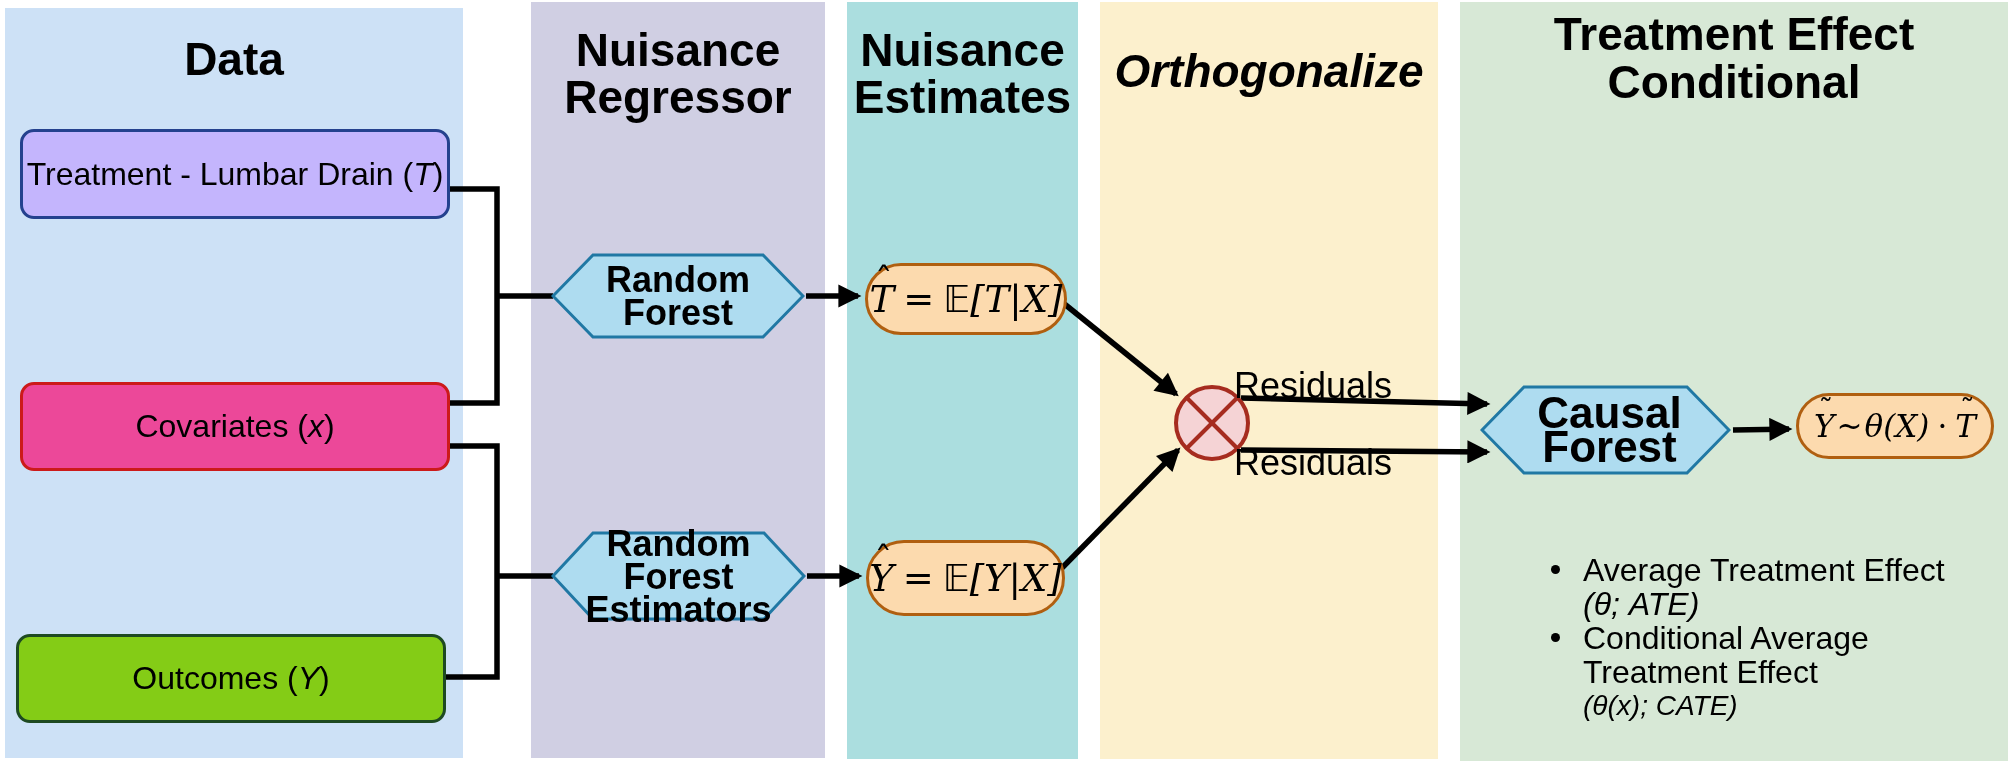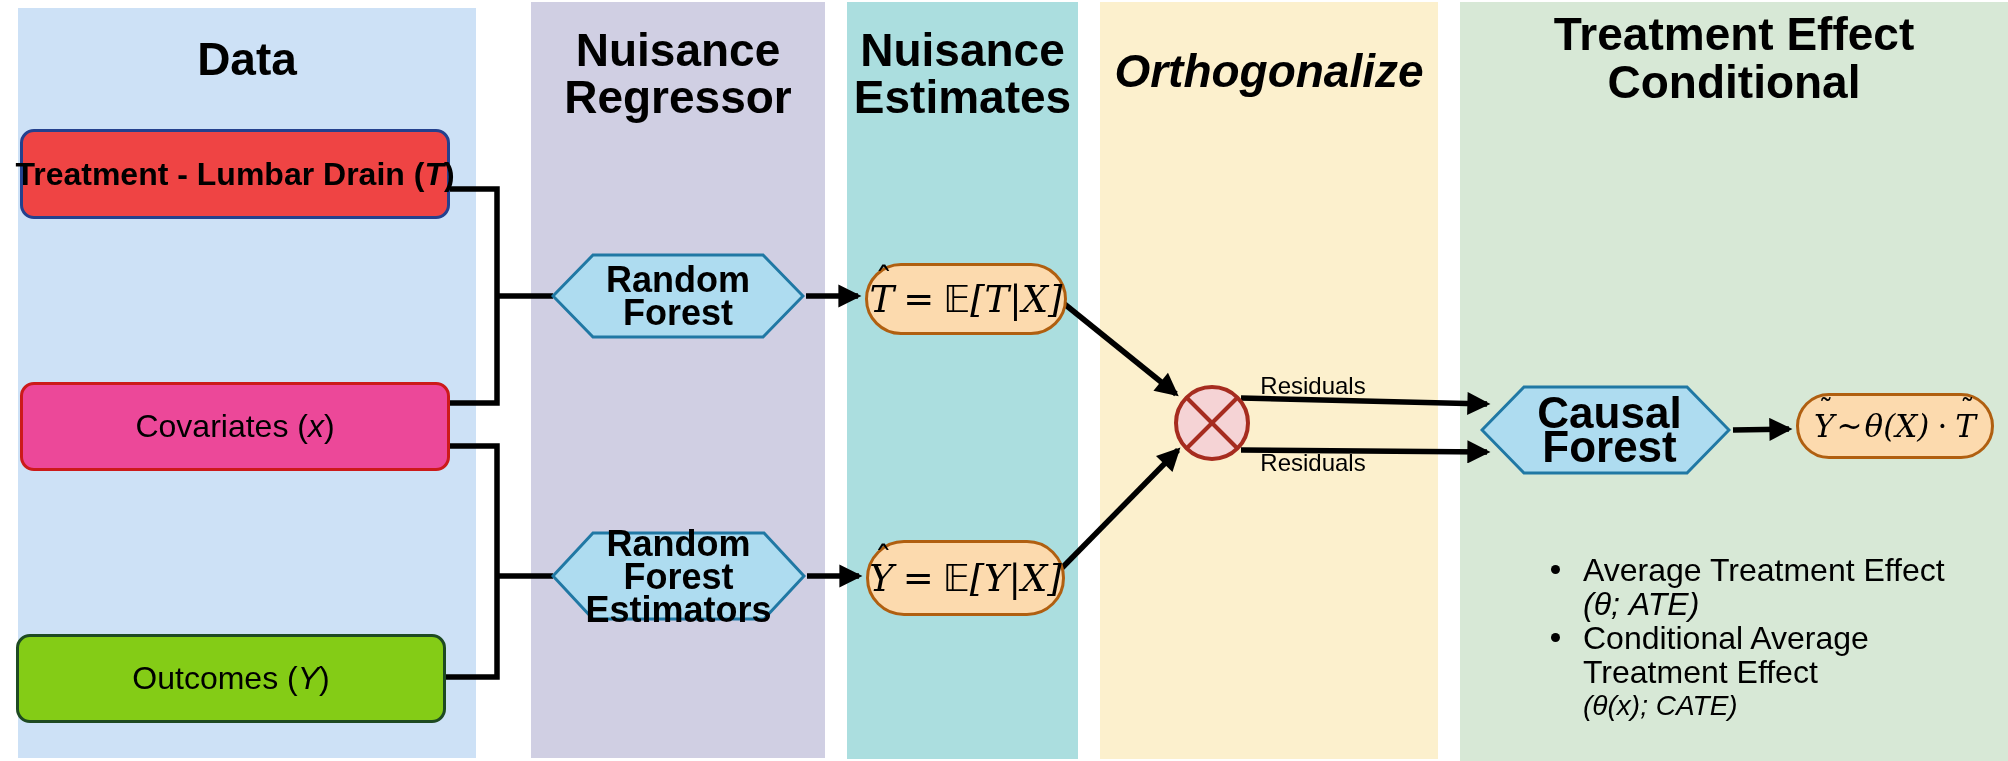--- a/index.html
+++ b/index.html
@@ -24,33 +24,33 @@
   .hex-label-lg { font-size:44px; line-height:34px;margin-left:8px; }
   .pill { border:3px solid #b05f10; background:#fcdaae; border-radius:40px; white-space:nowrap; }
   .mf { font-family:"DejaVu Serif", serif; font-style:italic; font-size:37px; }
   .mf-sm { font-size:31px; }
   .eq { font-style:normal; margin:0 9px; }
   .bb { font-style:normal; font-family:"DejaVu Sans", "DejaVu Serif", sans-serif; }
   .ovl { position:relative; display:inline-block; }
   .acc { position:absolute; top:-0.40em; left:58%; transform:translateX(-50%); font-style:normal; font-size:0.95em; line-height:1; }
   .rel { font-style:normal; margin:0 2px; }
   .mdot { font-style:normal; margin:0 8px; }
-  .residuals { position:absolute; z-index:2; transform:translate(-50%,-50%); font-size:24px; }
+  .residuals { position:absolute; z-index:2; transform:translate(-50%,-50%); font-size:36px; }
   .bullets { position:absolute; z-index:2; font-size:32px; line-height:34px; }
   .bullet-dot { position:absolute; z-index:2; width:9px; height:9px; border-radius:50%; background:#000; }
   .bmath { font-style:italic; }
   .bmath-sm { font-style:italic; font-size:28px; }
   .vit { font-style:italic; }
 </style>
 </head>
 <body>
 
 <div class="canvas">
 
-  <div class="col" style="left:18px;top:8px;width:458px;height:750px;background:#cde1f6;">
+  <div class="col" style="left:5px;top:8px;width:458px;height:750px;background:#cde1f6;">
     <div class="col-header" style="top:28px;">Data</div>
   </div>
   <div class="col" style="left:531px;top:2px;width:294px;height:756px;background:#d0cfe3;">
     <div class="col-header" style="top:25px;">
       <div>Nuisance</div>
       <div>Regressor</div>
     </div>
   </div>
   <div class="col" style="left:847px;top:2px;width:231px;height:757px;background:#abdedf;">
     <div class="col-header" style="top:25px;">
@@ -80,21 +80,21 @@
     <path class="w" d="M497 576 H553"></path>
     <line class="w arrow" x1="806" y1="296" x2="858" y2="296"></line>
     <line class="w arrow" x1="807" y1="576" x2="859" y2="576"></line>
     <line class="w arrow" x1="1062" y1="302" x2="1176" y2="394"></line>
     <line class="w arrow" x1="1059" y1="571" x2="1178" y2="450"></line>
     <line class="w arrow" x1="1241" y1="398" x2="1487" y2="404"></line>
     <line class="w arrow" x1="1241" y1="450" x2="1487" y2="452"></line>
     <line class="w arrow" x1="1733" y1="430" x2="1789" y2="429"></line>
   </svg>
 
-  <div class="node databox" style="left:20px;top:129px;width:424px;height:84px;background:#ef4444;border-color:#24418e;font-weight:bold;">
+  <div class="node databox" style="left:20px;top:129px;width:424px;height:84px;background:#c4b5fd;border-color:#24418e;">
     <span><span>Treatment - Lumbar Drain (</span><span class="vit">T</span><span>)</span></span>
   </div>
   <div class="node databox" style="left:20px;top:382px;width:424px;height:83px;background:#ec4899;border-color:#cc1a1a;">
     <span><span>Covariates (</span><span class="vit">x</span><span>)</span></span>
   </div>
   <div class="node databox" style="left:16px;top:634px;width:424px;height:83px;background:#84cc16;border-color:#1e4a22;">
     <span><span>Outcomes (</span><span class="vit">Y</span><span>)</span></span>
   </div>
 
   <div class="node" style="left:551px;top:253px;width:254px;height:86px;">

